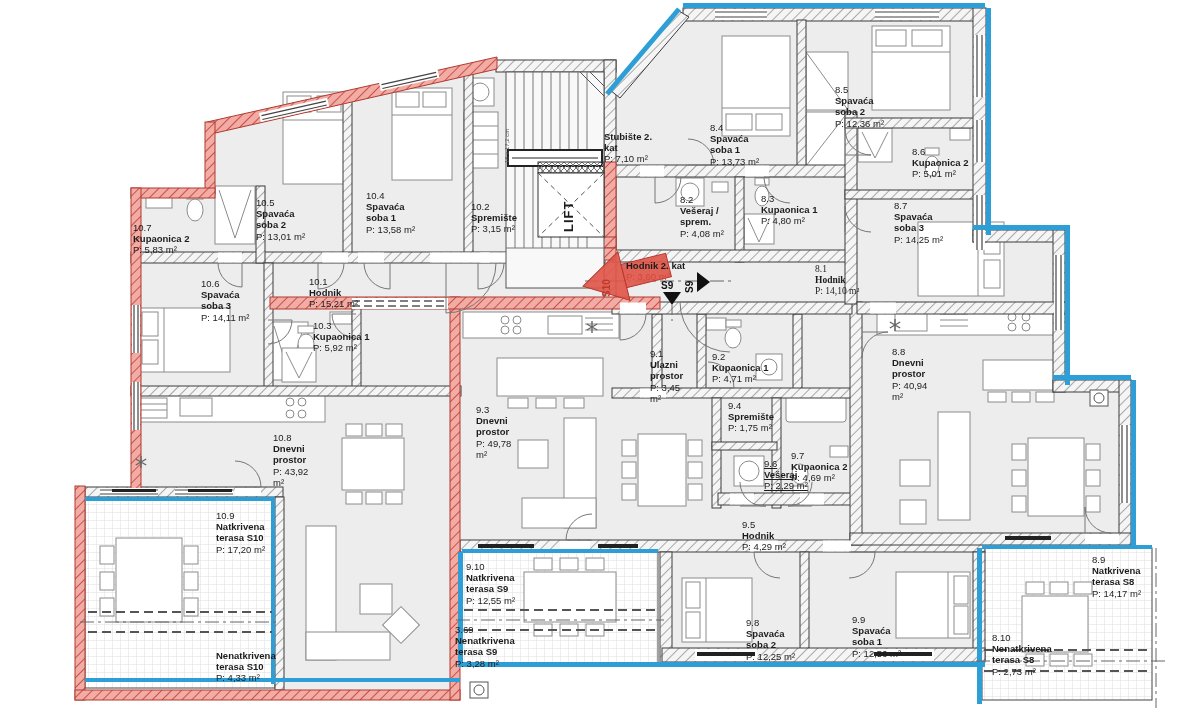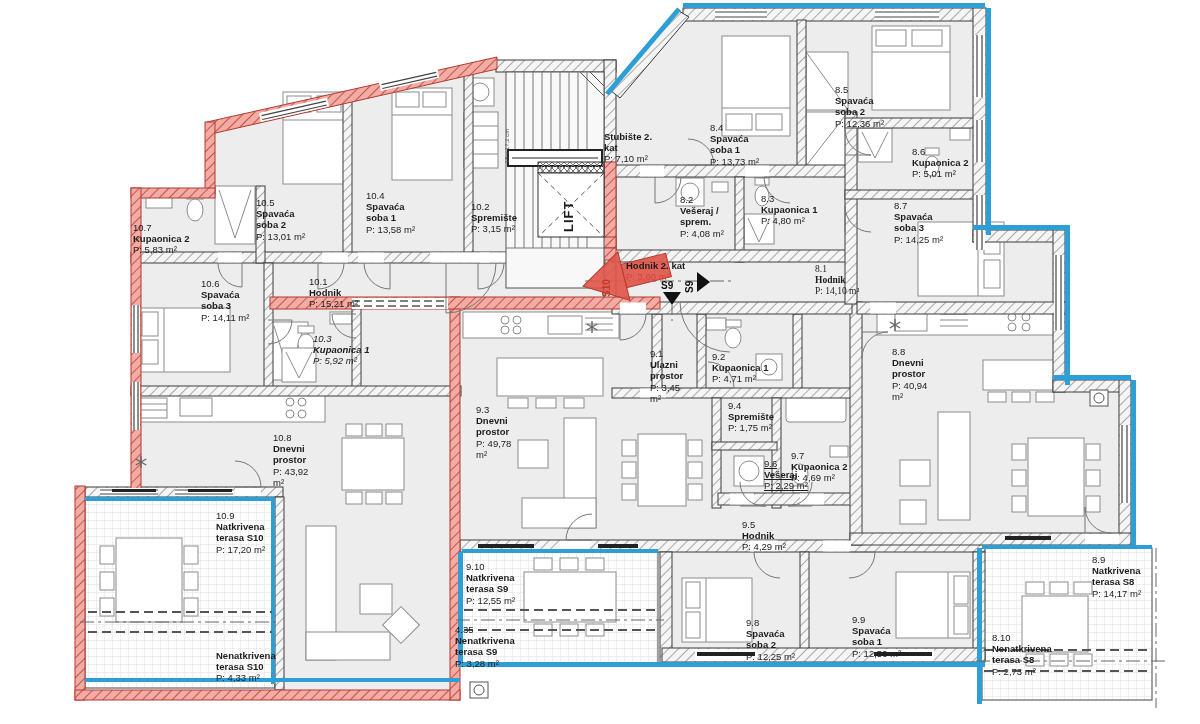--- a/index.html
+++ b/index.html
@@ -574,21 +574,21 @@
       <div class="lbl " style="left: 309px; top: 276px; width: 70px;">
         <span class="rid">10.1</span>
         <span class="nm">Hodnik</span>
         <span class="ar">P: 15,21 m²</span>
       </div>
       <div class="lbl " style="left: 471px; top: 201px; width: 60px;">
         <span class="rid">10.2</span>
         <span class="nm">Spremište</span>
         <span class="ar">P: 3,15 m²</span>
       </div>
-      <div class="lbl " style="left: 313px; top: 333px; width: 70px; font-style: italic;">
+      <div class="lbl " style="left: 313px; top: 320px; width: 70px;">
         <span class="rid">10.3</span>
         <span class="nm">Kupaonica 1</span>
         <span class="ar">P: 5,92 m²</span>
       </div>
       <div class="lbl " style="left: 366px; top: 190px; width: 50px;">
         <span class="rid">10.4</span>
         <span class="nm">Spavaća soba 1</span>
         <span class="ar">P: 13,58 m²</span>
       </div>
       <div class="lbl " style="left: 256px; top: 197px; width: 50px;">
@@ -664,21 +664,21 @@
         <span class="rid">9.9</span>
         <span class="nm">Spavaća soba 1</span>
         <span class="ar">P: 12,56 m²</span>
       </div>
       <div class="lbl " style="left: 466px; top: 561px; width: 62px;">
         <span class="rid">9.10</span>
         <span class="nm">Natkrivena terasa S9</span>
         <span class="ar">P: 12,55 m²</span>
       </div>
       <div class="lbl " style="left: 455px; top: 624px; width: 72px;">
-        <span class="rid">4.35</span>
+        <span class="rid">3.69</span>
         <span class="nm">Nenatkrivena terasa S9</span>
         <span class="ar">P: 3,28 m²</span>
       </div>
       <div class="lbl " style="left: 815px; top: 264px; width: 70px; font-family: Liberation Serif, serif;">
         <span class="rid">8.1</span>
         <span class="nm">Hodnik</span>
         <span class="ar">P: 14,10 m²</span>
       </div>
       <div class="lbl " style="left: 680px; top: 194px; width: 50px;">
         <span class="rid">8.2</span>

